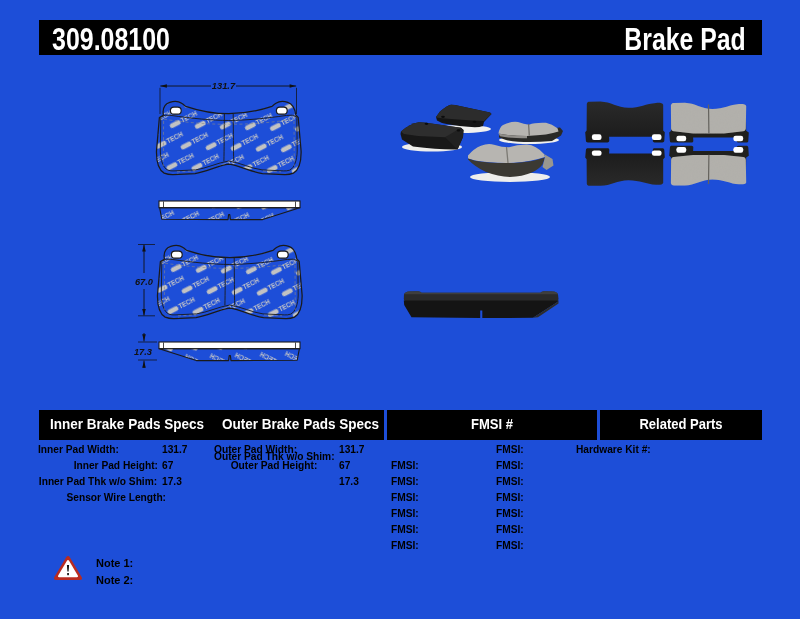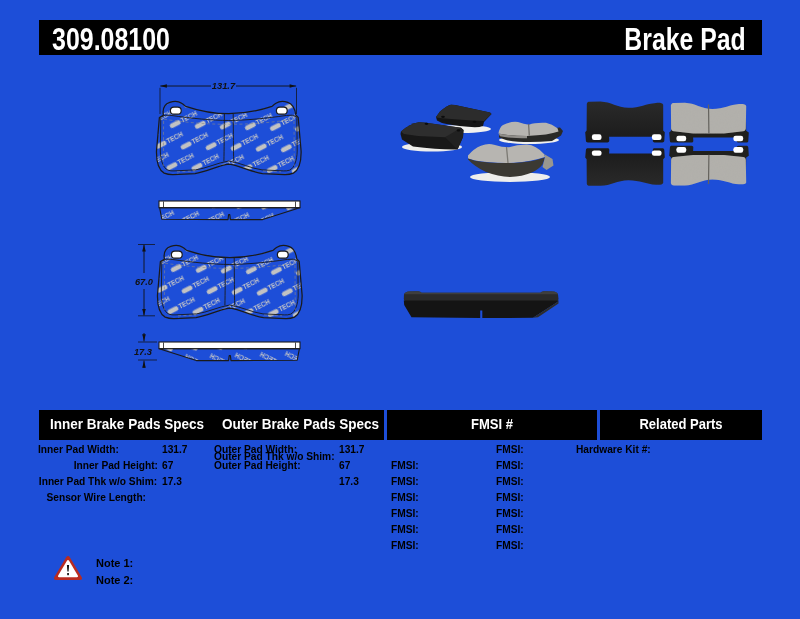--- a/index.html
+++ b/index.html
@@ -171,25 +171,25 @@
   <div class="abs hdrtxt" style="left:211px;top:410px;width:172px;transform:scaleX(.873);transform-origin:50% 50%;">Outer Brake Pads Specs</div>
   <div class="abs hdrtxt" style="left:386.5px;top:410px;width:210px;transform:scaleX(.84);transform-origin:50% 50%;">FMSI #</div>
   <div class="abs hdrtxt" style="left:600px;top:410px;width:162px;transform:scaleX(.84);transform-origin:50% 50%;">Related Parts</div>
 
   <div class="abs cell" style="left:38px;top:441.5px;width:120px;text-align:left;">Inner Pad Width:</div>
   <div class="abs cell" style="left:162px;top:441.5px;">131.7</div>
   <div class="abs cell" style="left:38px;top:457.5px;width:120px;text-align:right;">Inner Pad Height:</div>
   <div class="abs cell" style="left:162px;top:457.5px;">67</div>
   <div class="abs cell" style="left:38px;top:473.5px;width:120px;text-align:center;">Inner Pad Thk w/o Shim:</div>
   <div class="abs cell" style="left:162px;top:473.5px;">17.3</div>
-  <div class="abs cell" style="left:26px;top:489.5px;width:120px;text-align:right;">Sensor Wire Length:</div>
+  <div class="abs cell" style="left:46px;top:489.5px;width:120px;text-align:right;">Sensor Wire Length:</div>
 
   <div class="abs cell" style="left:214px;top:441.5px;width:120px;text-align:left;">Outer Pad Width:</div>
   <div class="abs cell" style="left:339px;top:441.5px;">131.7</div>
-  <div class="abs cell" style="left:214px;top:457.5px;width:120px;text-align:left;">Outer Pad Height:</div>
+  <div class="abs cell" style="left:214px;top:457.5px;width:120px;text-align:center;">Outer Pad Height:</div>
   <div class="abs cell" style="left:339px;top:457.5px;">67</div>
   <div class="abs cell" style="left:214px;top:449px;width:120px;text-align:right;">Outer Pad Thk w/o Shim:</div>
   <div class="abs cell" style="left:339px;top:473.5px;">17.3</div>
 
   <div class="abs cell" style="left:391px;top:427px;">FMSI:&nbsp;&nbsp;D810</div>
   <div class="abs cell" style="left:391px;top:457.5px;">FMSI:</div>
   <div class="abs cell" style="left:391px;top:473.5px;">FMSI:</div>
   <div class="abs cell" style="left:391px;top:489.5px;">FMSI:</div>
   <div class="abs cell" style="left:391px;top:505.5px;">FMSI:</div>
   <div class="abs cell" style="left:391px;top:521.5px;">FMSI:</div>

